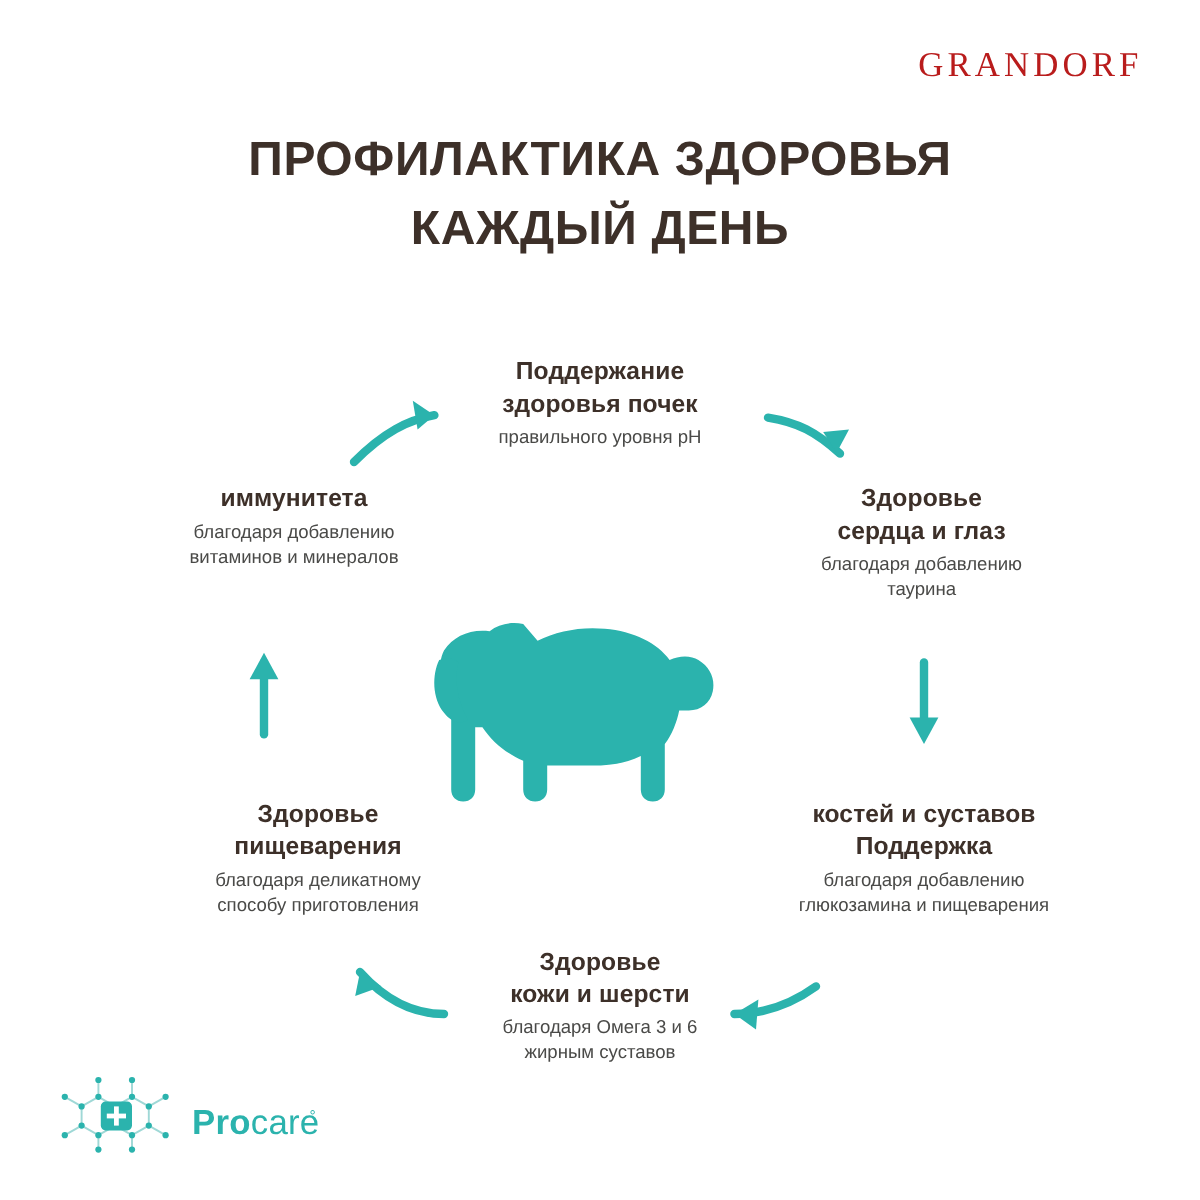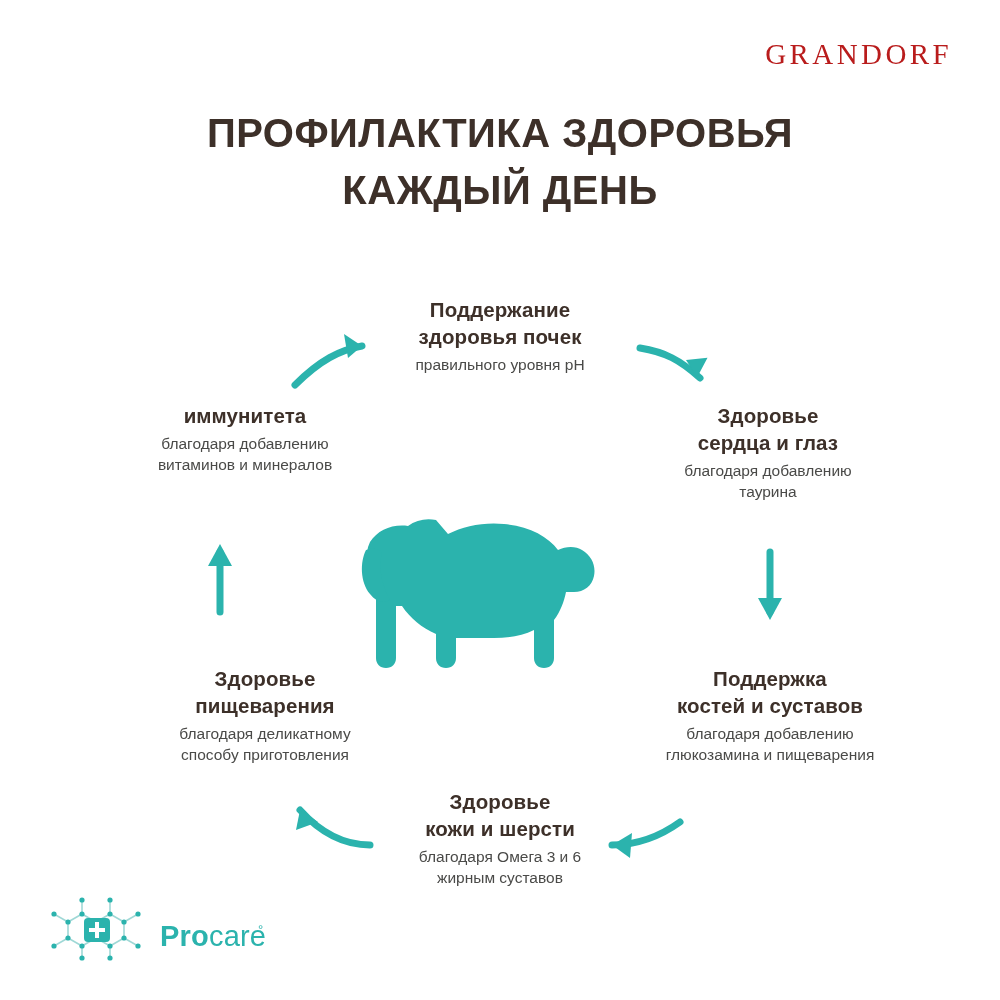--- a/index.html
+++ b/index.html
@@ -171,22 +171,22 @@
     <span>сердца и глаз</span>
   </div>
   <div class="sub">
     <span>благодаря добавлению</span>
     <span>таурина</span>
   </div>
 </div>
 
 <div class="node" id="node-bones">
   <div class="head">
+    <span>костей и суставов</span>
     <span>Поддержка</span>
-    <span>костей и суставов</span>
   </div>
   <div class="sub">
     <span>благодаря добавлению</span>
     <span>глюкозамина и пищеварения</span>
   </div>
 </div>
 
 <div class="node" id="node-skin">
   <div class="head">
     <span>Здоровье</span>

